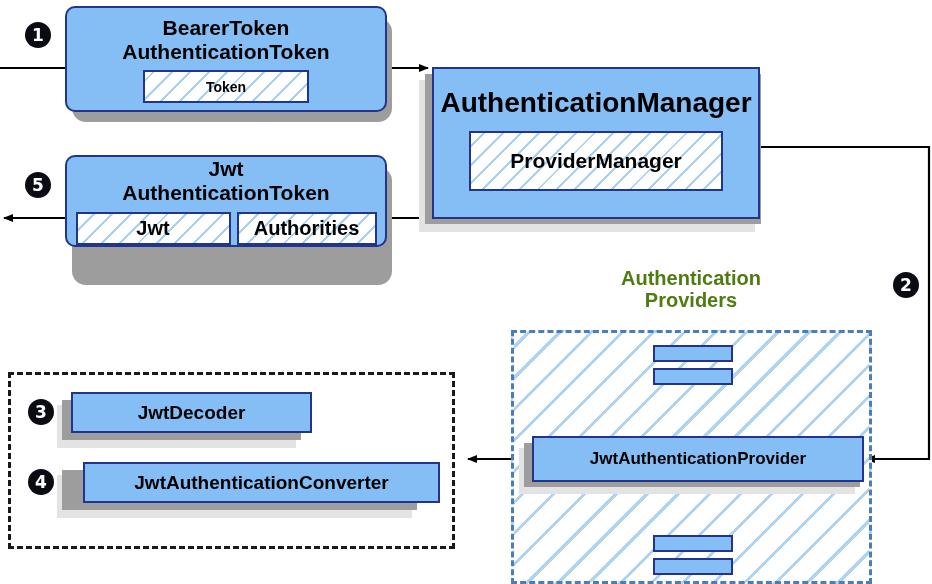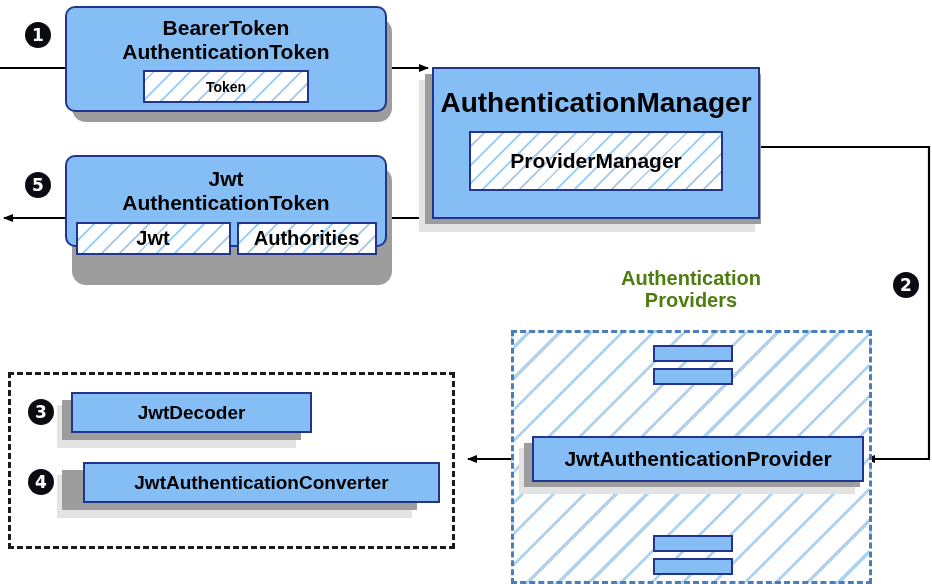--- a/index.html
+++ b/index.html
@@ -187,21 +187,21 @@
 
   <div class="mini-bar" style="left:653px; top:345px; width:80px; height:17px;"></div>
   <div class="mini-bar" style="left:653px; top:368px; width:80px; height:17px;"></div>
 
   <div class="mini-bar" style="left:653px; top:535px; width:80px; height:17px;"></div>
   <div class="mini-bar" style="left:653px; top:558px; width:80px; height:17px;"></div>
 
   <div class="shadow-l2" style="left:519px; top:448px; width:336px; height:46px;"></div>
   <div class="shadow-l1" style="left:524px; top:443px; width:336px; height:44px;"></div>
   <div class="node" style="left:532px; top:436px; width:332px; height:46px; justify-content:center;">
-    <div class="node-title" style="font-size:21px;">JwtAuthenticationProvider</div>
+    <div class="node-title" style="font-size:17px;">JwtAuthenticationProvider</div>
   </div>
 
   <div class="dashed-container dashed-black" style="left:8px; top:372px; width:447px; height:177px;"></div>
 
   <div class="shadow-l2" style="left:57px; top:405px; width:239px; height:43px;"></div>
   <div class="shadow-l1" style="left:62px; top:400px; width:239px; height:40px;"></div>
   <div class="node" style="left:71px; top:392px; width:241px; height:41px; justify-content:center;">
     <div class="node-title" style="font-size:19px;">JwtDecoder</div>
   </div>
 
@@ -223,21 +223,21 @@
   <div class="shadow-l1 rounded" style="left:72px; top:18px; width:320px; height:104px;"></div>
   <div class="node rounded" style="left:65px; top:6px; width:322px; height:106px; padding-top:8px;">
     <div class="node-title" style="font-size:21px;">BearerToken</div>
     <div class="node-title" style="font-size:21px;">AuthenticationToken</div>
     <div class="hatch-box" style="width:166px; height:33px; margin-top:7px; font-size:14px;">
       <span>Token</span>
     </div>
   </div>
 
   <div class="shadow-l1 rounded" style="left:72px; top:167px; width:320px; height:118px;"></div>
-  <div class="node rounded" style="left:65px; top:155px; width:322px; height:92px; padding-top:10px;">
+  <div class="node rounded" style="left:65px; top:155px; width:322px; height:92px; ">
     <div class="node-title" style="font-size:21px;">Jwt</div>
     <div class="node-title" style="font-size:21px;">AuthenticationToken</div>
     <div class="row" style="margin-top:8px; gap:6px;">
       <div class="hatch-box" style="width:155px; height:33px; font-size:20px;">
         <span>Jwt</span>
       </div>
       <div class="hatch-box" style="width:140px; height:33px; font-size:20px;">
         <span>Authorities</span>
       </div>
     </div>

